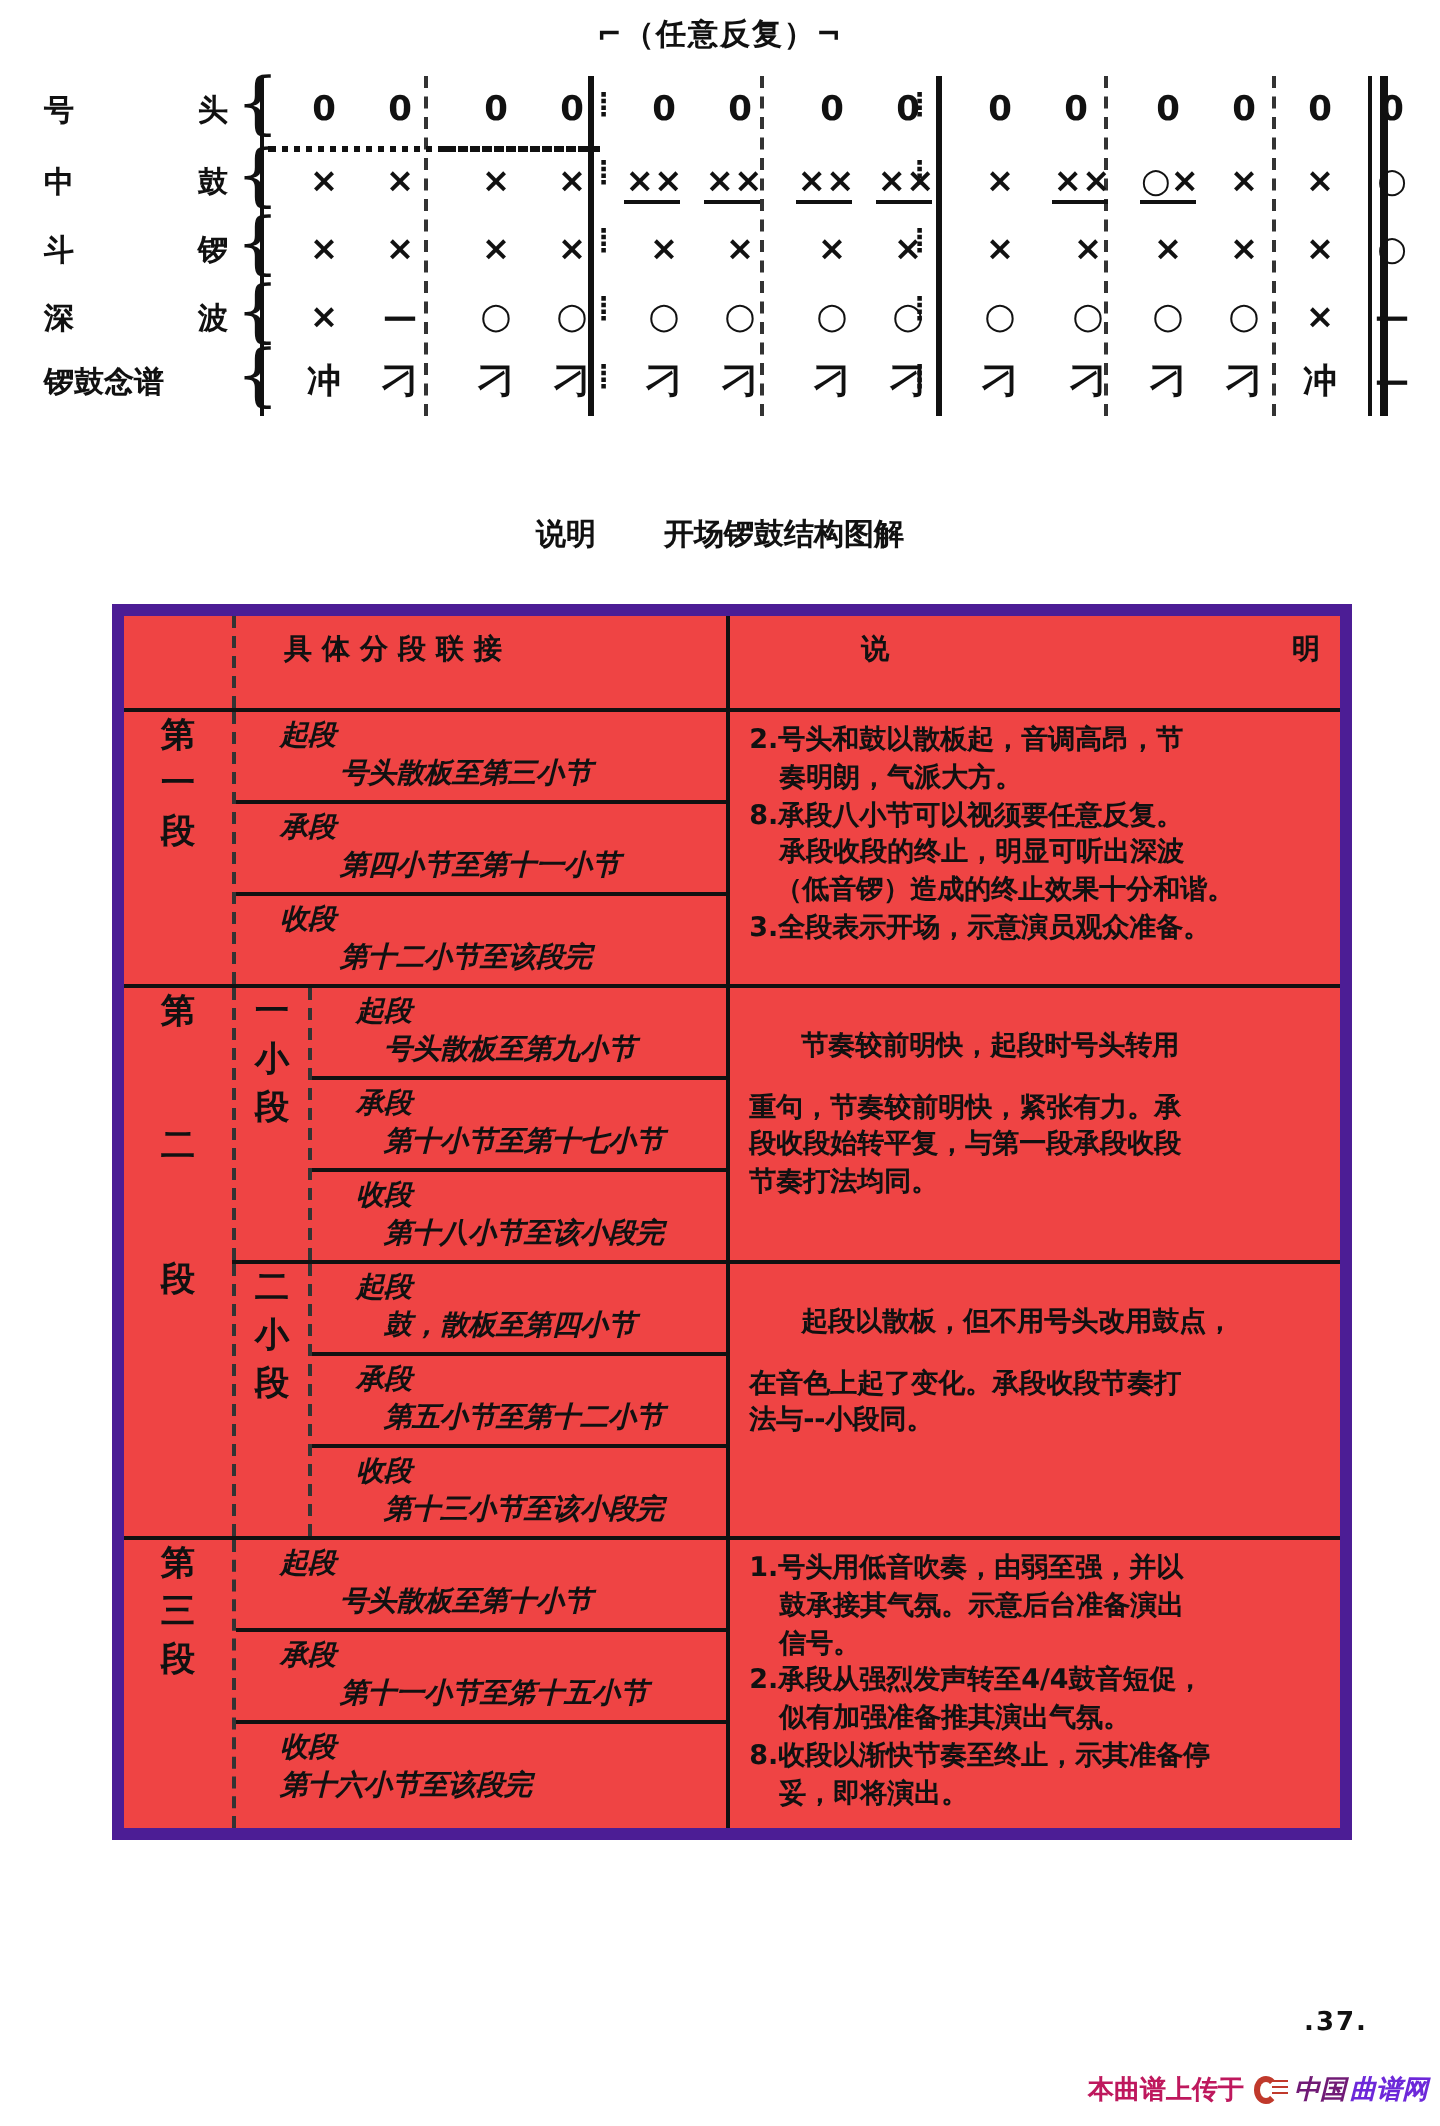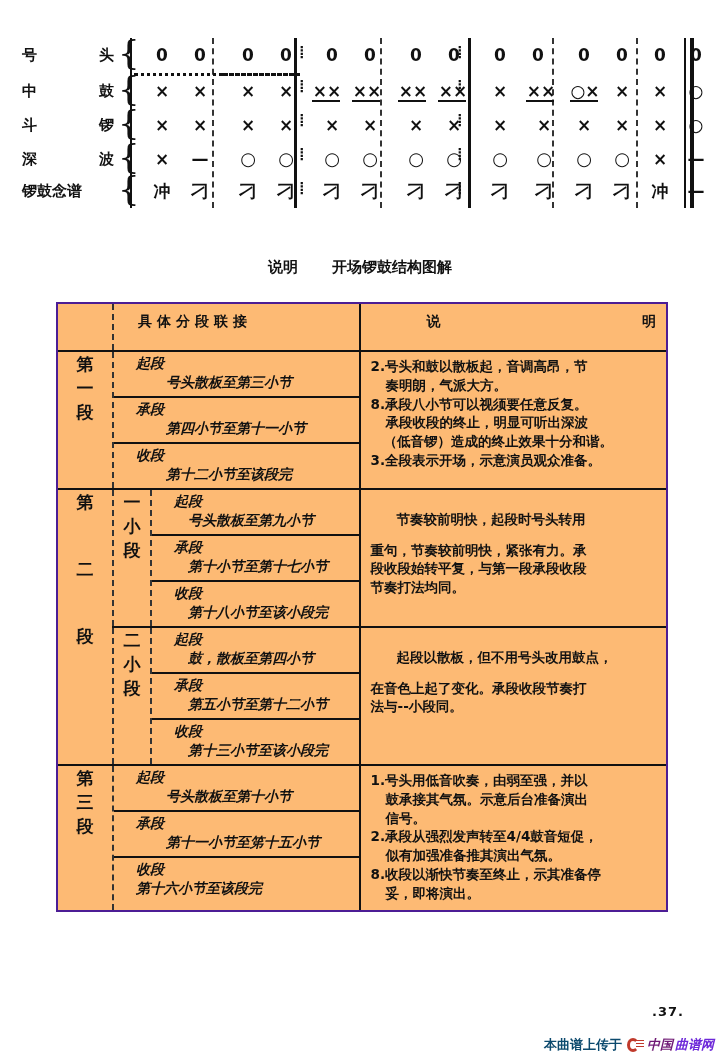--- a/index.html
+++ b/index.html
@@ -73,22 +73,22 @@
   }
   
   #sectitle{
     position:absolute; left:0; top:258px; width:720px; text-align:center;
     font-size:15px; font-weight:bold;
   }
   #sectitle .gap{ display:inline-block; width:34px; }
   
   #tbl{
     position:absolute; left:56px; top:302px; width:608px;
-    border:2px solid #4c1d95; border-collapse:collapse;
-    background:#fdba74;
+    border:6px solid #4c1d95; border-collapse:collapse;
+    background:#ef4444;
   }
   #tbl table{ width:100%; border-collapse:collapse; }
   #tbl td{ vertical-align:top; font-size:14px; font-weight:bold; }
   .c-seg{ width:52px; border-right:2px dashed #333; text-align:center;}
   .c-sub{ width:34px; border-right:2px dashed #333; text-align:center;}
   .c-det{ border-right:2px solid #111; padding:0;}
   .c-exp{ padding:6px 8px 6px 10px; }
   .hdr td{ border-bottom:2px solid #111; height:34px; line-height:34px; font-size:16px;}
   .hdr .c-seg{ border-right:2px dashed #333; }
   .hdr-det{ font-size:16px; letter-spacing:5px; padding-left:24px;}
@@ -114,21 +114,21 @@
   
   #pageno{
     position:absolute; right:36px; top:1004px; font-size:13px; font-weight:bold;
     letter-spacing:1px;
   }
   #watermark{
     position:absolute; right:6px; top:1036px;
     font-size:13px; font-weight:bold; display:flex; align-items:center;
     white-space:nowrap;
   }
-  #watermark .wm-txt{ color:#0c4a6e; margin-right:5px; }
+  #watermark .wm-txt{ color:#be185d; margin-right:5px; }
   .wm-logo{
     display:inline-block; width:17px; height:15px; position:relative;
     margin-right:3px;
   }
   .wm-logo .cshape{
     position:absolute; left:0; top:0; width:12px; height:14px;
     border:3px solid #c0392b; border-radius:50%;
     border-right-color:transparent; box-sizing:border-box;
   }
   .wm-logo .bars{
@@ -138,20 +138,23 @@
     display:block; height:1.5px; background:#c0392b; margin-bottom:1.5px;
   }
   .wm-cn{ color:#701a75; font-style:italic; font-weight:bold; margin-right:2px;font-family:Liberation Serif, serif;}
   .wm-red{ color:#6d28d9; font-style:italic; font-weight:bold;}
 </style>
 </head>
 <body>
 
 <div id="notation">
 
+  <div class="repeat-hdr">
+    <span class="arc">⌐</span><span>（任意反复）</span><span class="arc">¬</span>
+  </div>
 
   <div class="score">
 
     <div class="leftbar"></div>
     <div class="vdash" style="left:190px;"></div>
     <div class="vdouble" style="left:272px;"></div>
     <div class="vdash" style="left:358px;"></div>
     <div class="vdouble" style="left:446px;"></div>
     <div class="vdash" style="left:530px;"></div>
     <div class="vdash" style="left:614px;"></div>

